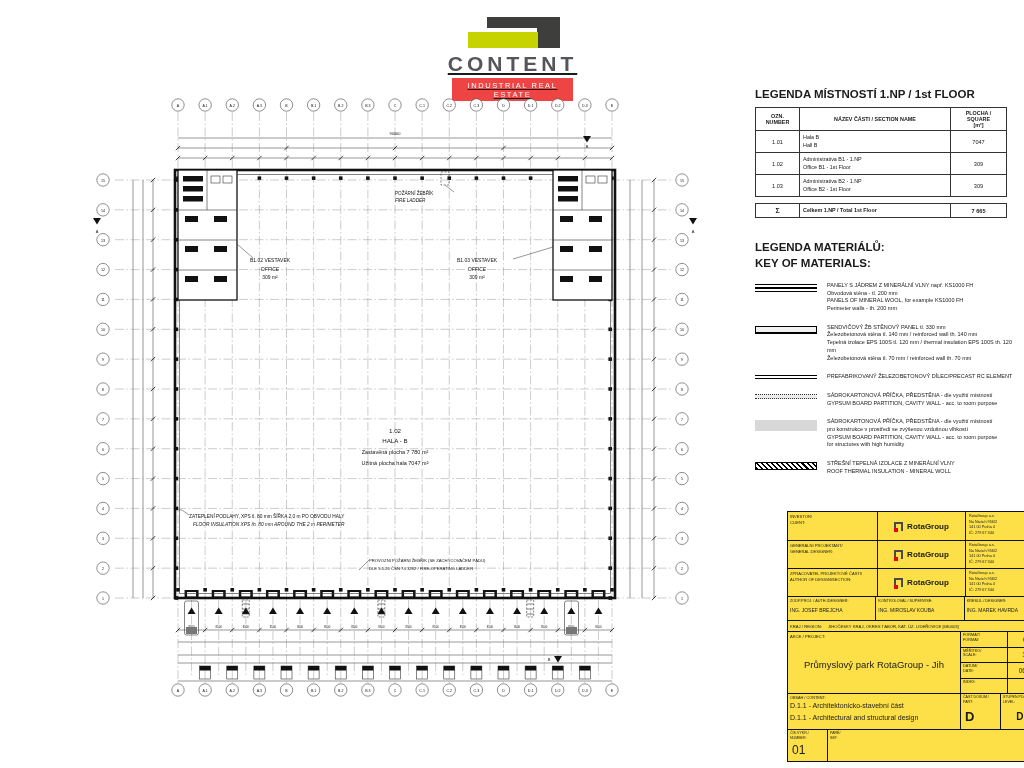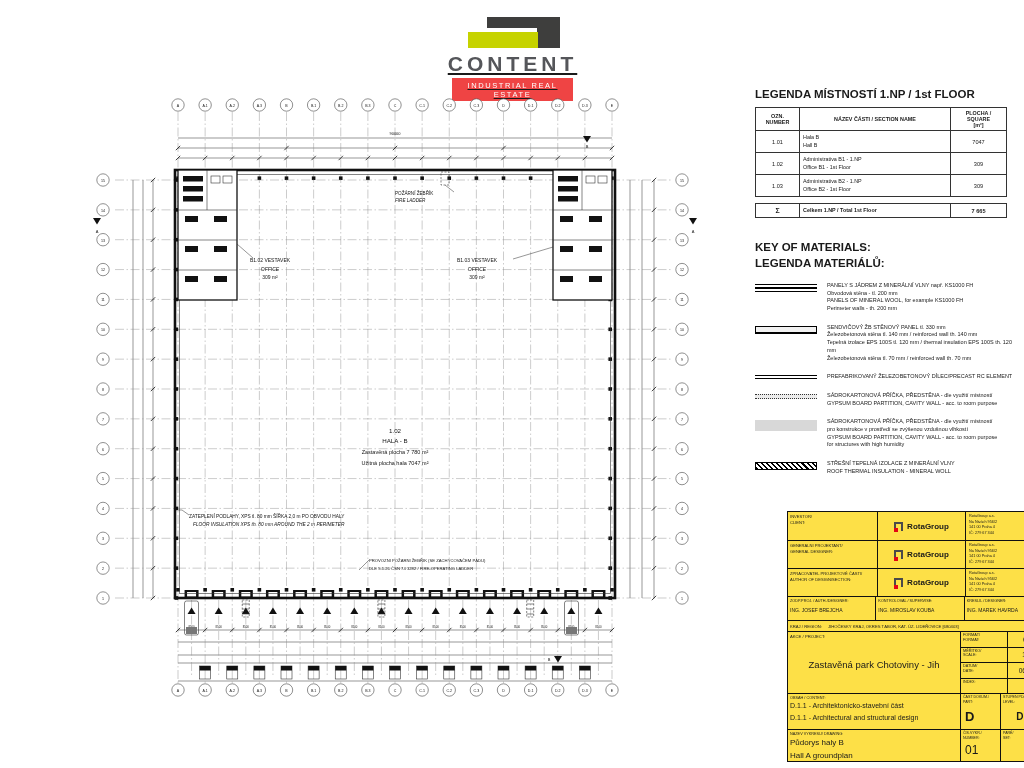--- a/index.html
+++ b/index.html
@@ -167,22 +167,22 @@
       <tr data-interactable="false">
         <td class="rl-num rl-sig" data-interactable="false">Σ</td>
         <td class="rl-name" data-interactable="false">Celkem 1.NP / Total 1st Floor</td>
         <td class="rl-area" data-interactable="false">7 665</td>
       </tr>
     </tbody>
   </table>
 </div>
 
 <div class="materials" data-interactable="false">
+  <div class="ml-title" data-interactable="false">LEGENDA MATERIÁLŮ:</div>
   <div class="ml-title" data-interactable="false">KEY OF MATERIALS:</div>
-  <div class="ml-title" data-interactable="false">LEGENDA MATERIÁLŮ:</div>
   <div id="mat-list" data-interactable="false">
       <div class="mat-item" data-interactable="false">
         <div class="mat-swatch sw-mineral" data-interactable="false"></div>
         <div class="mat-text" data-interactable="false">
           <div data-interactable="false">PANELY S JÁDREM Z MINERÁLNÍ VLNY např. KS1000 FH</div>
           <div data-interactable="false">Obvodová stěna - tl. 200 mm</div>
           <div data-interactable="false">PANELS OF MINERAL WOOL, for example KS1000 FH</div>
           <div data-interactable="false">Perimeter walls - th. 200 mm</div>
         </div>
       </div>
@@ -803,21 +803,21 @@
         <div class="tb-person-name" data-interactable="false">ING. MAREK HAVRDA</div>
       </div>
     </div>
   <div class="tb-row tb-region" data-interactable="false">
     <span class="tb-region-label" data-interactable="false">KRAJ / REGION:</span>
     <span class="tb-region-value" data-interactable="false">JIHOČESKÝ KRAJ, OKRES TÁBOR, KAT. ÚZ. LIDEŘOVICE [680403]</span>
   </div>
   <div class="tb-row tb-projrow" data-interactable="false">
     <div class="tb-project" data-interactable="false">
       <div class="tb-project-label" data-interactable="false">AKCE / PROJECT:</div>
-      <div class="tb-project-value" data-interactable="false">Zastavěná park Chotoviny - Jih</div>
+      <div class="tb-project-value" data-interactable="false">Průmyslový park RotaGroup - Jih</div>
     </div>
     <div class="tb-meta" id="tb-meta" data-interactable="false">
         <div class="tb-meta-row" data-interactable="false">
           <div class="tb-meta-label" data-interactable="false">
             <div data-interactable="false">FORMÁT/</div>
             <div data-interactable="false">FORMAT:</div>
           </div>
           <div class="tb-meta-value" data-interactable="false">6xA4</div>
         </div>
         <div class="tb-meta-row" data-interactable="false">
@@ -853,25 +853,20 @@
       <div class="tb-cell-label" data-interactable="false">PART:</div>
       <div class="tb-big-d" data-interactable="false">D</div>
     </div>
     <div class="tb-cell-lg" data-interactable="false">
       <div class="tb-cell-label" data-interactable="false">STUPEŇ PD/</div>
       <div class="tb-cell-label" data-interactable="false">LEVEL:</div>
       <div class="tb-big-dur" data-interactable="false">DUR</div>
     </div>
   </div>
   <div class="tb-row tb-drawrow" data-interactable="false">
-    <div class="tb-content" data-interactable="false">
-      <div class="tb-content-label" data-interactable="false">NÁZEV VÝKRESU/ DRAWING:</div>
-      <div class="tb-draw-line" data-interactable="false">Půdorys haly B</div>
-      <div class="tb-draw-line" data-interactable="false">Hall A groundplan</div>
-    </div>
     <div class="tb-cell-sm" data-interactable="false">
       <div class="tb-cell-label" data-interactable="false">ČÍS.VÝKR./</div>
       <div class="tb-cell-label" data-interactable="false">NUMBER:</div>
       <div class="tb-big-num" data-interactable="false">01</div>
     </div>
     <div class="tb-cell-lg" data-interactable="false">
       <div class="tb-cell-label" data-interactable="false">PARÉ/</div>
       <div class="tb-cell-label" data-interactable="false">SET:</div>
     </div>
   </div>

